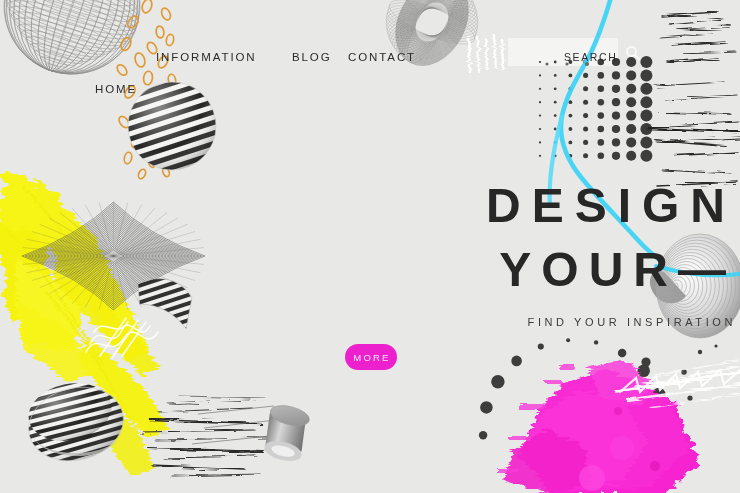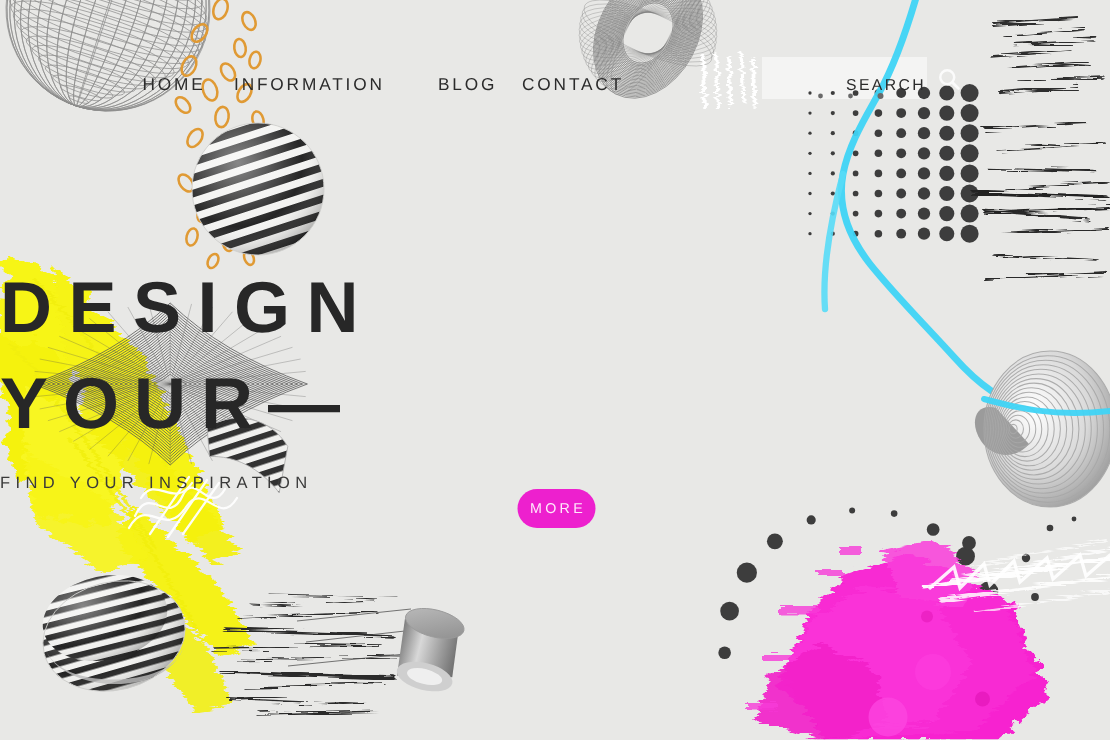--- a/index.html
+++ b/index.html
@@ -31,36 +31,36 @@
     color:#2b2b2b;
     font-weight:400;
     text-transform:uppercase;
     white-space:nowrap;
     cursor:pointer;
     top:3px;
     background:transparent;
     border:none;
     font-family:"Liberation Sans", sans-serif;
   }
-  #nav0{ left:95px; }
+  #nav0{ left:95px;margin-top:32px; }
   #nav1{ left:156px;text-align:center; }
   #nav2{ left:292px; }
   #nav3{ left:348px; }
   #nav4{ left:564px; font-size:10.5px; letter-spacing:1.6px; }
 
   .search-icon{
     position:absolute; left:624px; top:44px;
     width:18px; height:18px;
     pointer-events:auto; cursor:pointer;
   }
 
   
   .hero{
     position:absolute; left:0; top:182px; width:736px;
-    text-align:left; pointer-events:none;
+    text-align:right; pointer-events:none;
   }
   .hero-l1,.hero-l2{
     font-size:48px;
     font-weight:700;
     letter-spacing:11px;
     color:#272727;
     line-height:48px;
     font-family:"Liberation Sans", sans-serif;
     white-space:nowrap;
   }
@@ -68,21 +68,21 @@
   .hero-sub{
     margin-top:22px;
     font-size:11px;
     letter-spacing:3.6px;
     color:#3a3a3a;
     font-weight:400;
     white-space:nowrap;
   }
 
   .more-btn{
-    position:absolute; left:345px; top:326px;
+    position:absolute; left:345px; top:344px;
     width:52px; height:26px;
     border-radius:13px;
     background:#ed20ce;
     border:none;
     color:#ffe9fb;
     font-size:9.5px;
     letter-spacing:2.2px;
     font-family:"Liberation Sans", sans-serif;
     cursor:pointer;
     pointer-events:auto;

